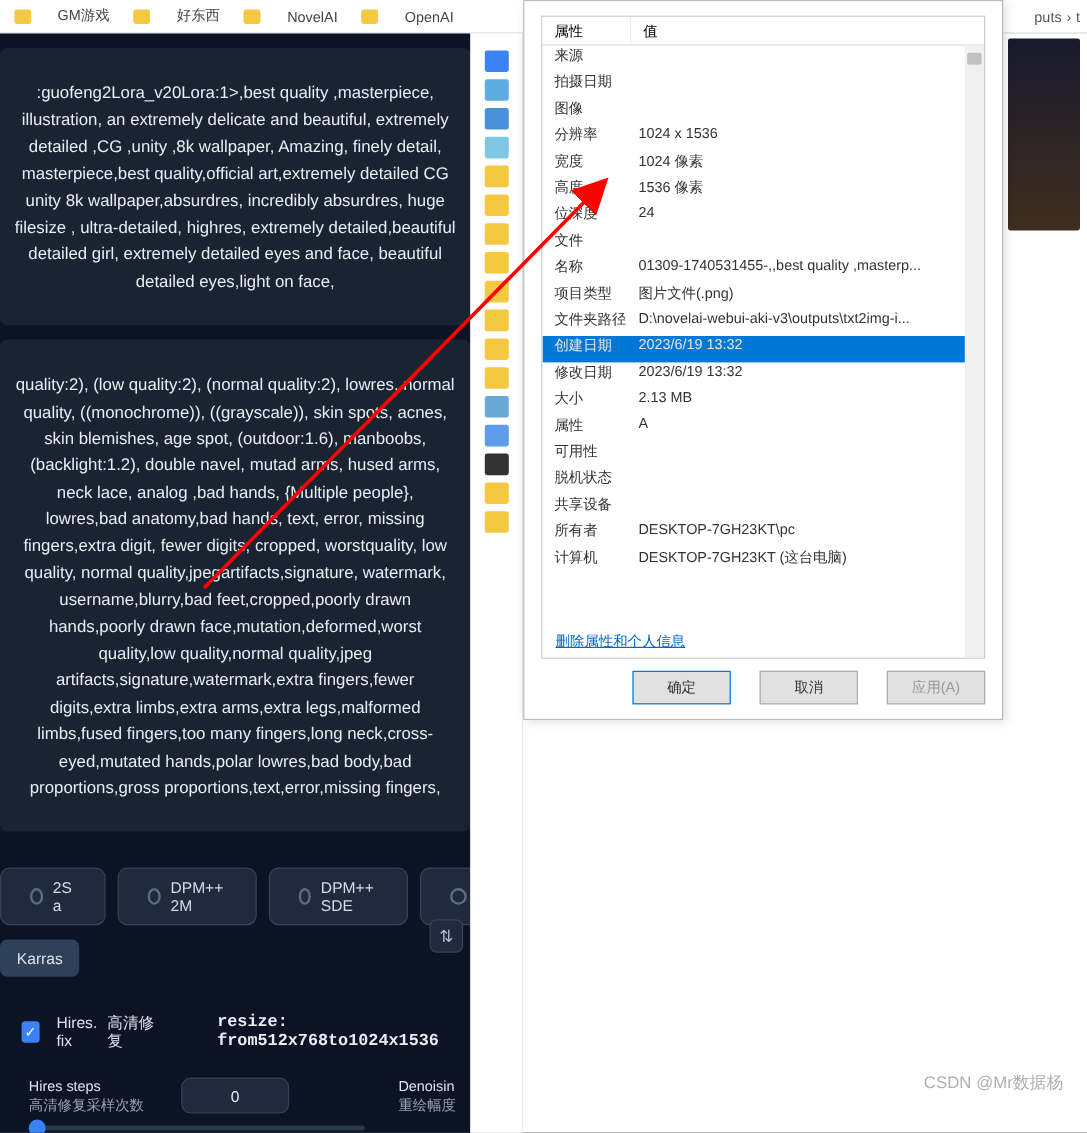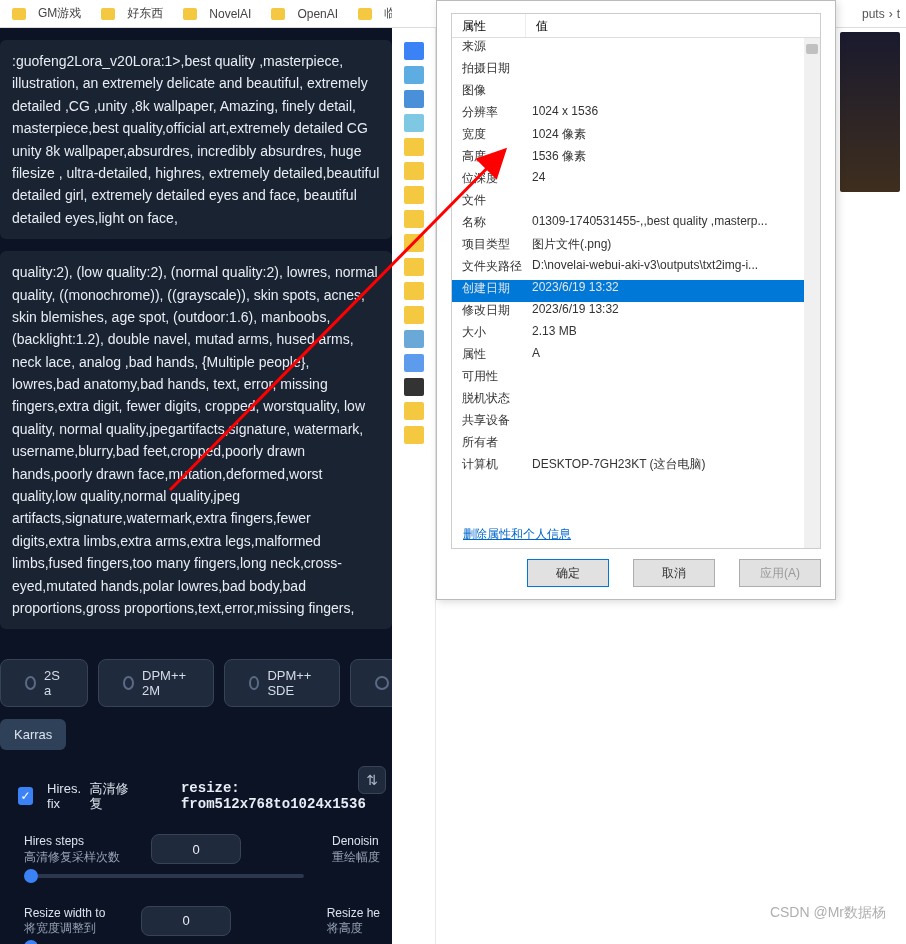--- a/index.html
+++ b/index.html
@@ -1,25 +1,25 @@
 <!DOCTYPE html>
 <html><head>
 <meta charset="utf-8">
 <style>
 * { margin: 0; padding: 0; box-sizing: border-box; font-family: "Microsoft YaHei", sans-serif; }
 body { width: 906px; height: 944px; overflow: hidden; position: relative; background: #1f2937; }
 
 
 .bookmarks { height: 28px; background: #fff; display: flex; align-items: center; padding-left: 12px; gap: 20px; font-size: 12px; color: #444; border-bottom: 1px solid #ddd; }
-.bookmarks .bm { display: flex; align-items: center; gap: 12px; }
+.bookmarks .bm { display: flex; align-items: center; gap: 22px; }
 .bookmarks .folder-ico { width: 14px; height: 12px; background: #f5c842; border-radius: 2px; }
 
 
 .left-panel { position: absolute; left: 0; top: 28px; width: 392px; height: 916px; background: #0b1324; color: #dce3ee; padding-top: 12px; }
-.prompt-box { background: #1a2332; border-radius: 6px; padding: 10px 12px; margin: 0 0 12px 0; font-size: 14px; line-height: 1.6; color: #e8edf5; }
+.prompt-box { background: #1a2332; border-radius: 6px; padding: 26px 12px; margin: 0 0 12px 0; font-size: 14px; line-height: 1.6; color: #e8edf5; text-align: center; }
 .sampler-row { display: flex; gap: 10px; margin: 30px 0 12px 0; padding-left: 0; }
 .pill { background: #1f2a3d; border: 1px solid #374357; border-radius: 8px; padding: 8px 24px; font-size: 13px; display: flex; align-items: center; gap: 8px; color: #d5dce8; }
 .pill .radio { width: 14px; height: 14px; border: 2px solid #5b6b85; border-radius: 50%; }
 .karras { background: #2e4158; border-radius: 6px; padding: 8px 14px; display: inline-block; font-size: 13px; margin-bottom: 30px; text-align: right; }
 .hires-row { display: flex; align-items: center; gap: 14px; margin-bottom: 22px; }
 .chk { width: 18px; height: 18px; background: #3b82f6; border-radius: 3px; display: flex; align-items: center; justify-content: center; color: #fff; font-size: 12px; }
 .hires-labels { display: flex; font-size: 13px; line-height: 1.2; }
 .resize-txt { font-size: 14px; font-weight: 600; color: #e8edf5; }
 .control-row { display: flex; justify-content: space-between; align-items: flex-start; margin-bottom: 8px; }
 .control-label { font-size: 12px; line-height: 1.3; }
@@ -66,21 +66,21 @@
 .win-btn { width: 82px; height: 28px; border: 1px solid #adadad; background: #e1e1e1; font-size: 12px; color: #333; display: flex; align-items: center; justify-content: center; }
 .win-btn.primary { border: 1px solid #0078d7; }
 .win-btn.disabled { color: #999; }
 
 
 .arrow-svg { position: absolute; left: 150px; top: 120px; width: 380px; height: 380px; z-index: 20; pointer-events: none; }
 
 
 .thumbs { position: absolute; right: 0; top: 28px; width: 70px; height: 560px; overflow: hidden; }
 .thumb-img { width: 60px; height: 160px; margin: 4px; background: linear-gradient(180deg,#1a1a2e,#3e2e1e); border-radius: 2px; }
-.watermark { position: absolute; right: 20px; bottom: 22px; font-size: 14px; color: rgba(120,120,120,0.6); z-index: 5; }
+.watermark { position: absolute; right: 20px; bottom: 32px; font-size: 14px; color: rgba(120,120,120,0.6); z-index: 5; }
 </style>
 </head>
 <body>
 
 <div class="bookmarks">
   <div class="bm">
       <span class="folder-ico"></span>
       <span>GM游戏</span>
     </div>
   <div class="bm">
@@ -281,20 +281,21 @@
       <div class="prop-row">
           <div class="k">脱机状态</div>
           <div class="v"></div>
         </div>
       <div class="prop-row">
           <div class="k">共享设备</div>
           <div class="v"></div>
         </div>
       <div class="prop-row">
           <div class="k">所有者</div>
+          <div class="v">DESKTOP-7GH23KT\pc</div>
         </div>
       <div class="prop-row">
           <div class="k">计算机</div>
           <div class="v">DESKTOP-7GH23KT (这台电脑)</div>
         </div>
     </div>
     <div class="prop-scroll">
         <div class="thumb"></div>
       </div>
   </div>

